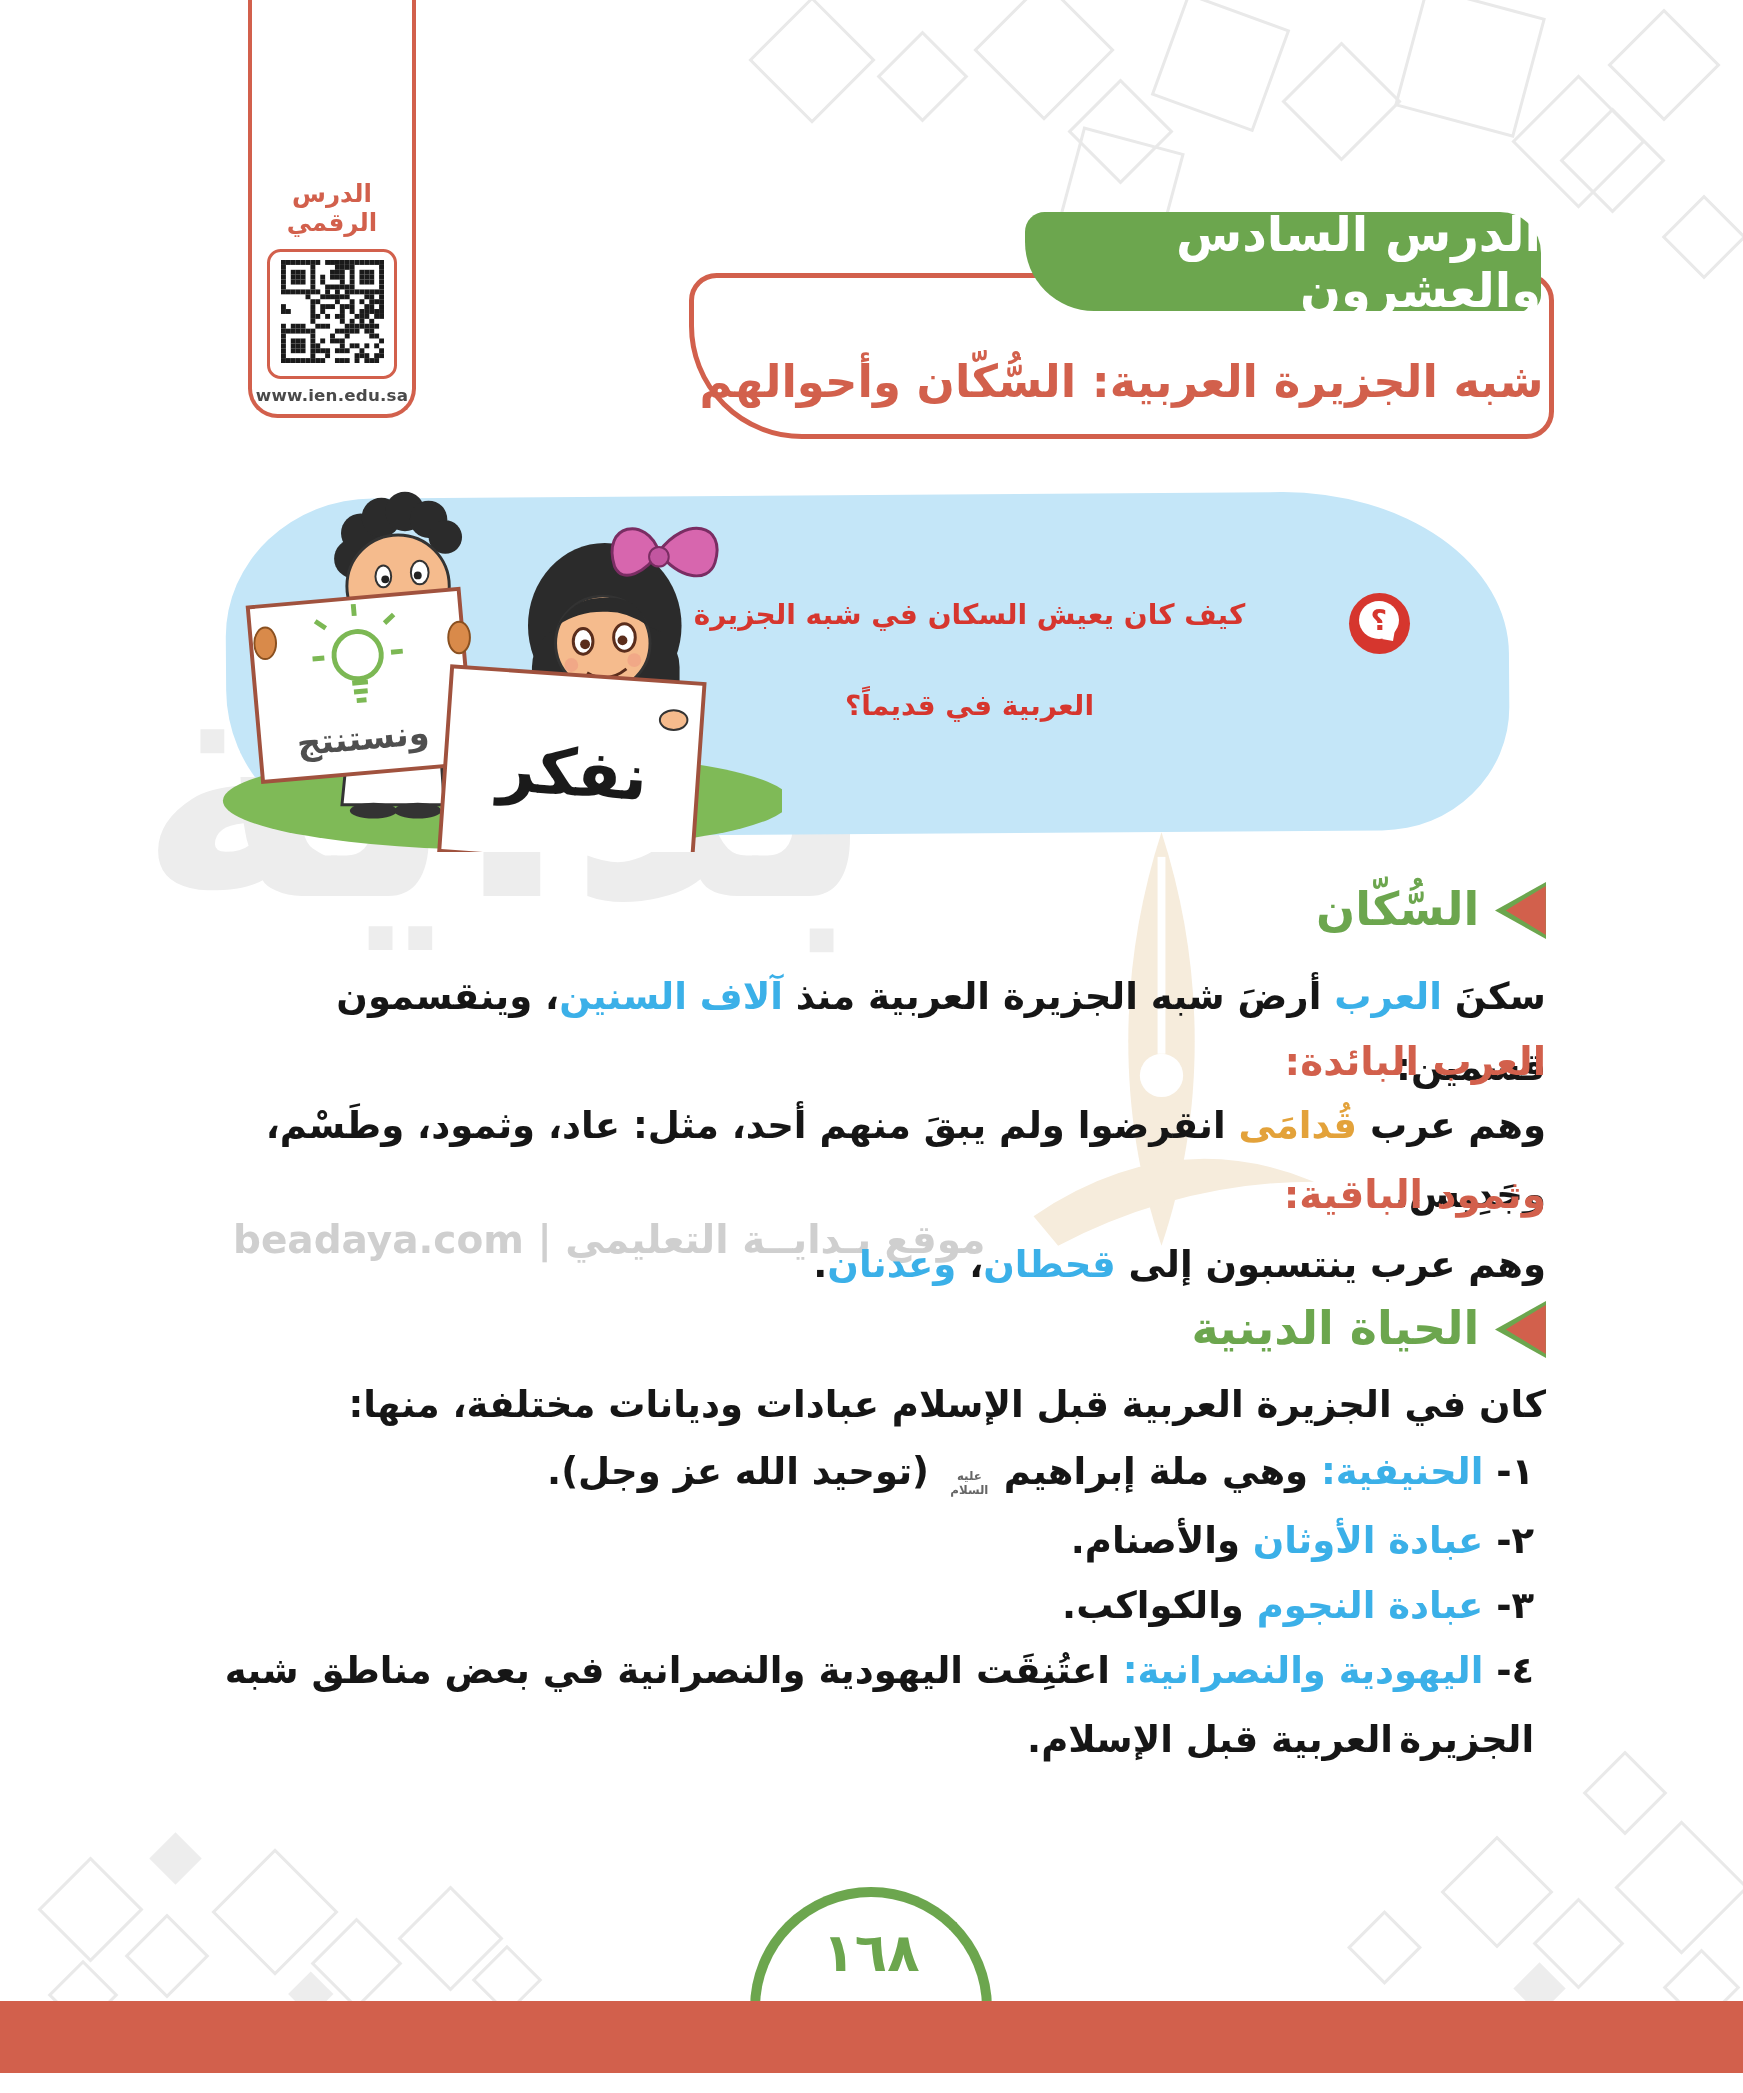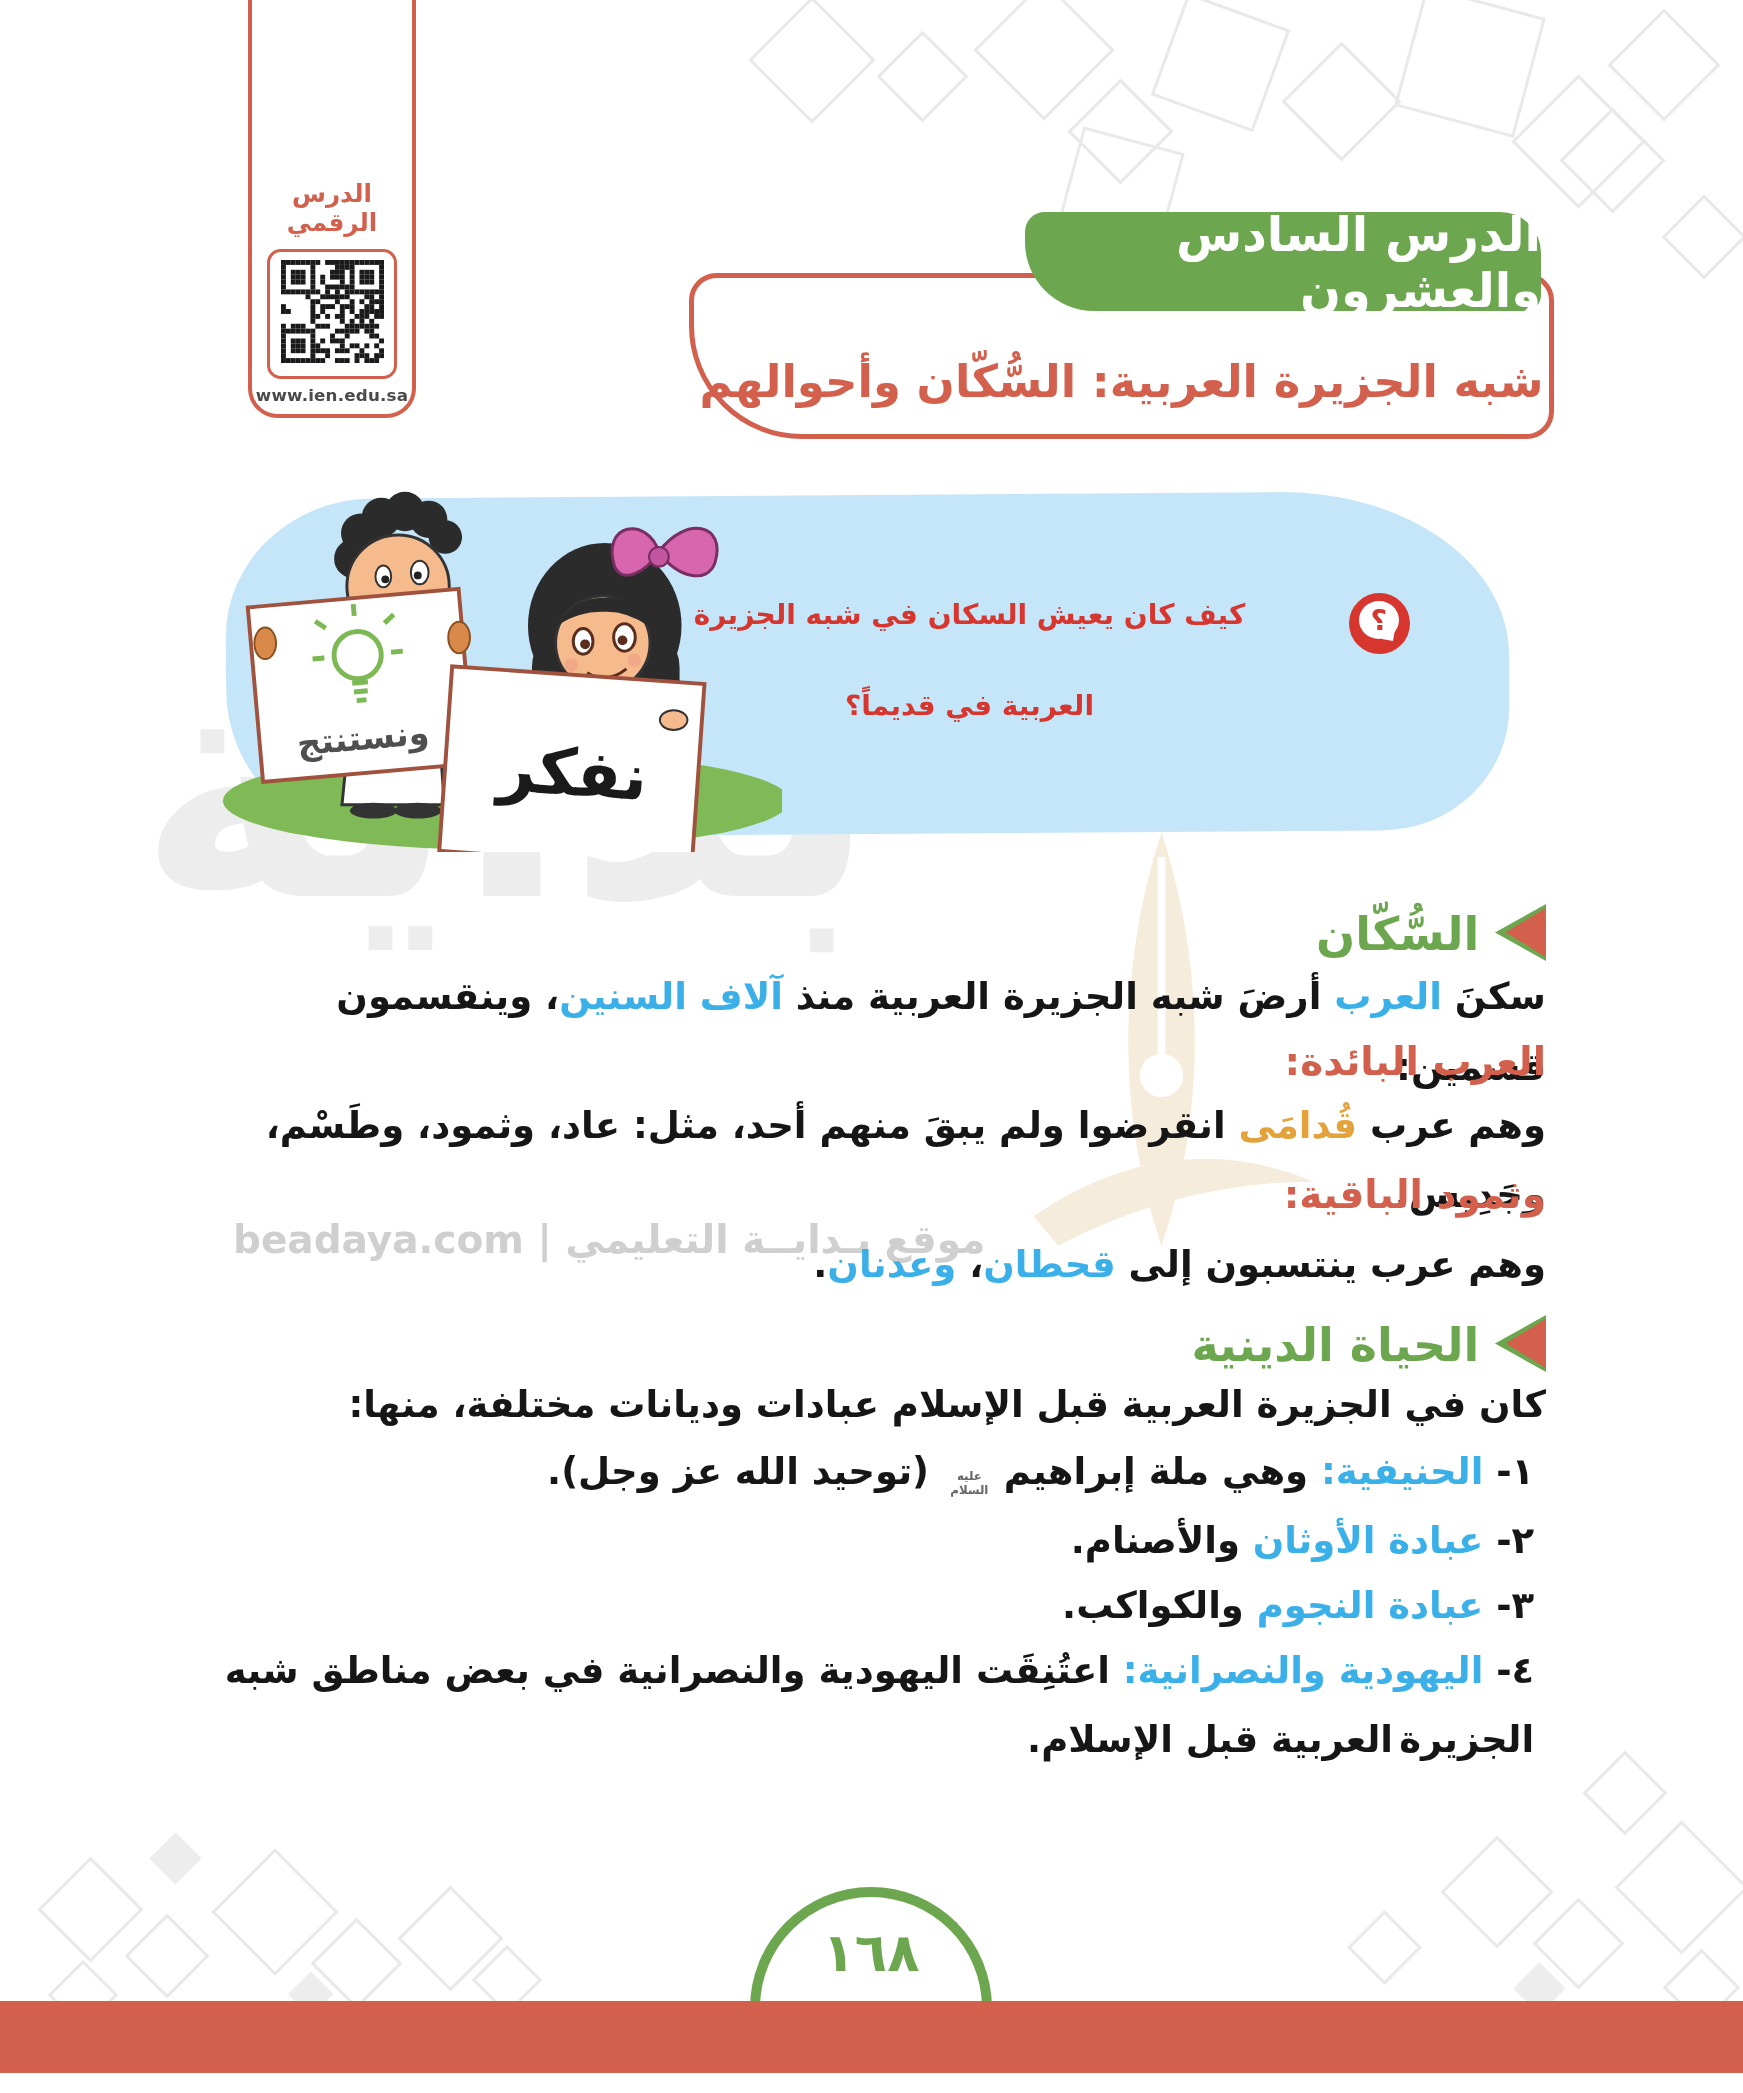--- a/index.html
+++ b/index.html
@@ -44,21 +44,21 @@
   .question .l2{line-height:61px;margin-top:29.6px;}
   
   .wm-big{position:absolute;left:138px;top:621px;z-index:1;font-size:325px;font-weight:bold;
           color:#ededed;line-height:1;}
   .wm-line{position:absolute;left:234px;top:1217px;width:818px;z-index:1;color:#cfcfcf;
            font-size:39px;font-weight:bold;text-align:left;direction:rtl;}
   .wm-pen{position:absolute;left:1005px;top:827px;z-index:1;}
   
   .body-copy{position:absolute;right:197px;left:197px;top:882px;z-index:5;direction:rtl;
              text-align:right;color:#161616;font-weight:700;}
-  .sec-head{display:flex;align-items:flex-end;gap:15.8px;color:#6ca64e;font-size:46px;font-weight:bold;}
+  .sec-head{display:flex;align-items:flex-start;gap:15.8px;color:#6ca64e;font-size:46px;font-weight:bold;}
   .sec-head.h1{height:79px;}
   .sec-head.h2{height:71px;}
   .marker{position:relative;width:51px;height:57px;flex:0 0 auto;}
   .marker .g{position:absolute;left:0;top:0;width:51px;height:57px;background:#6ca64e;
              clip-path:polygon(100% 0,0 50%,100% 100%);}
   .marker .r{position:absolute;left:10.8px;top:3.9px;width:40px;height:49px;background:#d2604c;
              clip-path:polygon(100% 0,0 50%,100% 100%);}
   .row{font-size:37px;}
   .r-p1{height:71px;line-height:71px;}
   .r-sub1{height:59px;line-height:59px;color:#d2604c;font-size:39px;}

